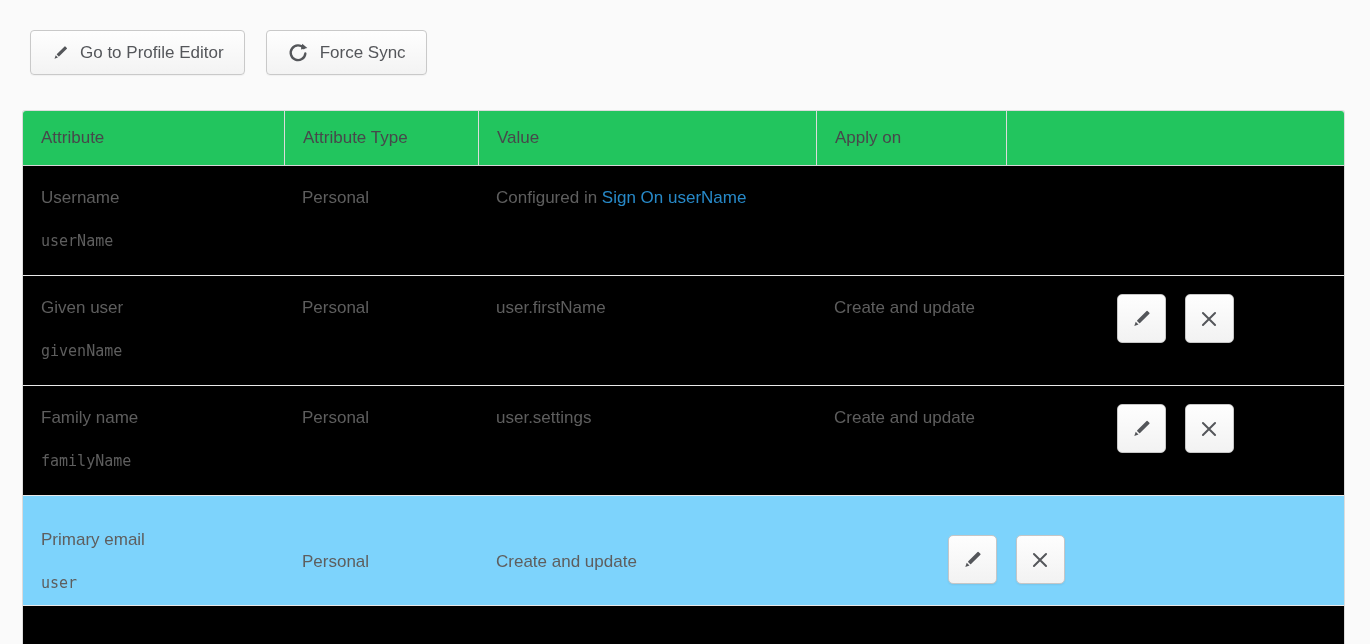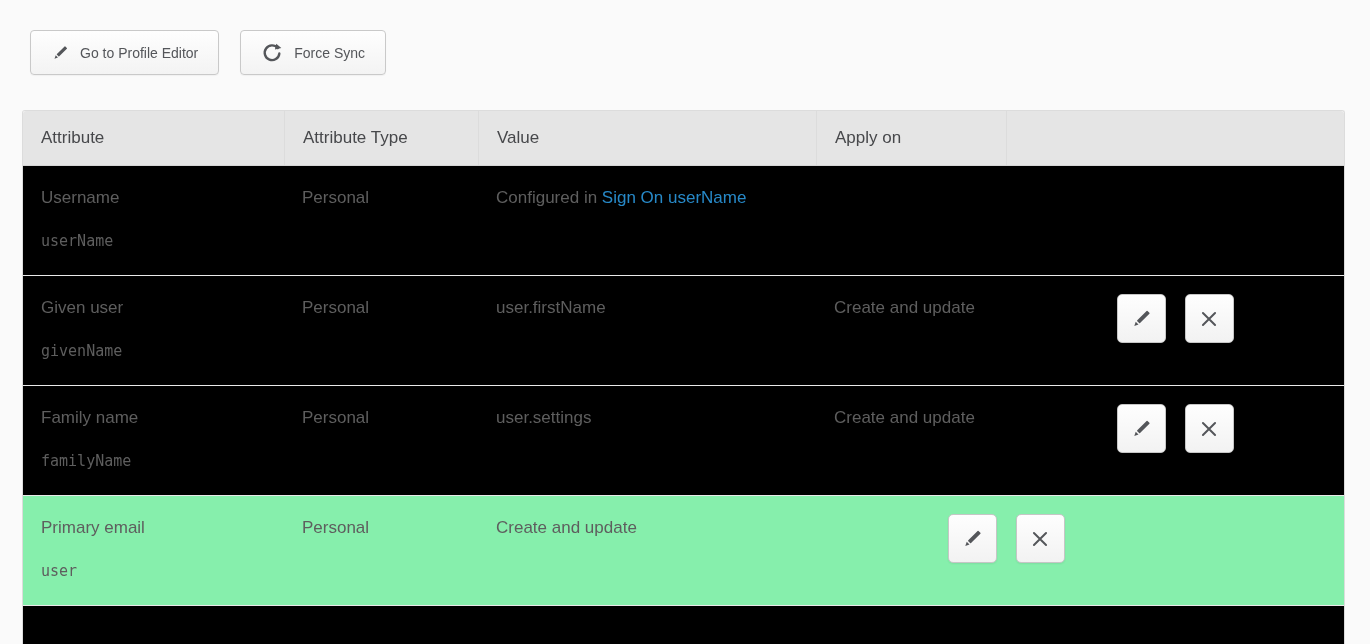--- a/index.html
+++ b/index.html
@@ -21,40 +21,40 @@
   .btn {
     display: inline-flex;
     align-items: center;
     gap: 11px;
     height: 45px;
     padding: 0 20px;
     background: linear-gradient(#fefefe, #f3f3f3);
     border: 1px solid #c9c9c9;
     border-radius: 4px;
     box-shadow: 0 1px 1px rgba(0,0,0,0.04);
-    font-size: 14px;
+    font-size: 17px;
     color: #54565a;
     cursor: pointer;
     white-space: nowrap;
   }
   .btn svg { display: block; }
 
   
   .attr-table {
     margin: 35px 0 0 22px;
     width: 1323px;
     background: #fff;
     border: 1px solid #dcdcdc;
     border-bottom: none;
     border-radius: 3px 3px 0 0;
   }
   .thead {
     display: flex;
     height: 55px;
-    background: #e5e5e5;
+    background: #22c55e;
     border-bottom: 1px solid #d5d5d5;
     border-radius: 3px 3px 0 0;
   }
   .th {
     display: flex;
     align-items: center;
     padding: 0 18px;
     font-size: 17px;
     color: #47484b;
   }
@@ -65,21 +65,21 @@
   .col-3 { width: 338px; flex: none; }
   .col-4 { width: 190px; flex: none; }
   .col-5 { flex: 1; }
 
   .row {
     display: flex;
     height: 110px;
     background: #000000;
     border-bottom: 1px solid #e9e9e9;
   }
-  .row.highlighted { background: #86efac; }
+  .row.highlighted { background: #7dd3fc; align-items: center; }
   .row.trailing { height: 60px; border-bottom: none; }
 
   .cell {
     padding: 21px 18px 0;
     font-size: 17px;
     color: #5e5e5e;
     line-height: 21px;
   }
   .attr-var {
     margin-top: 23px;

